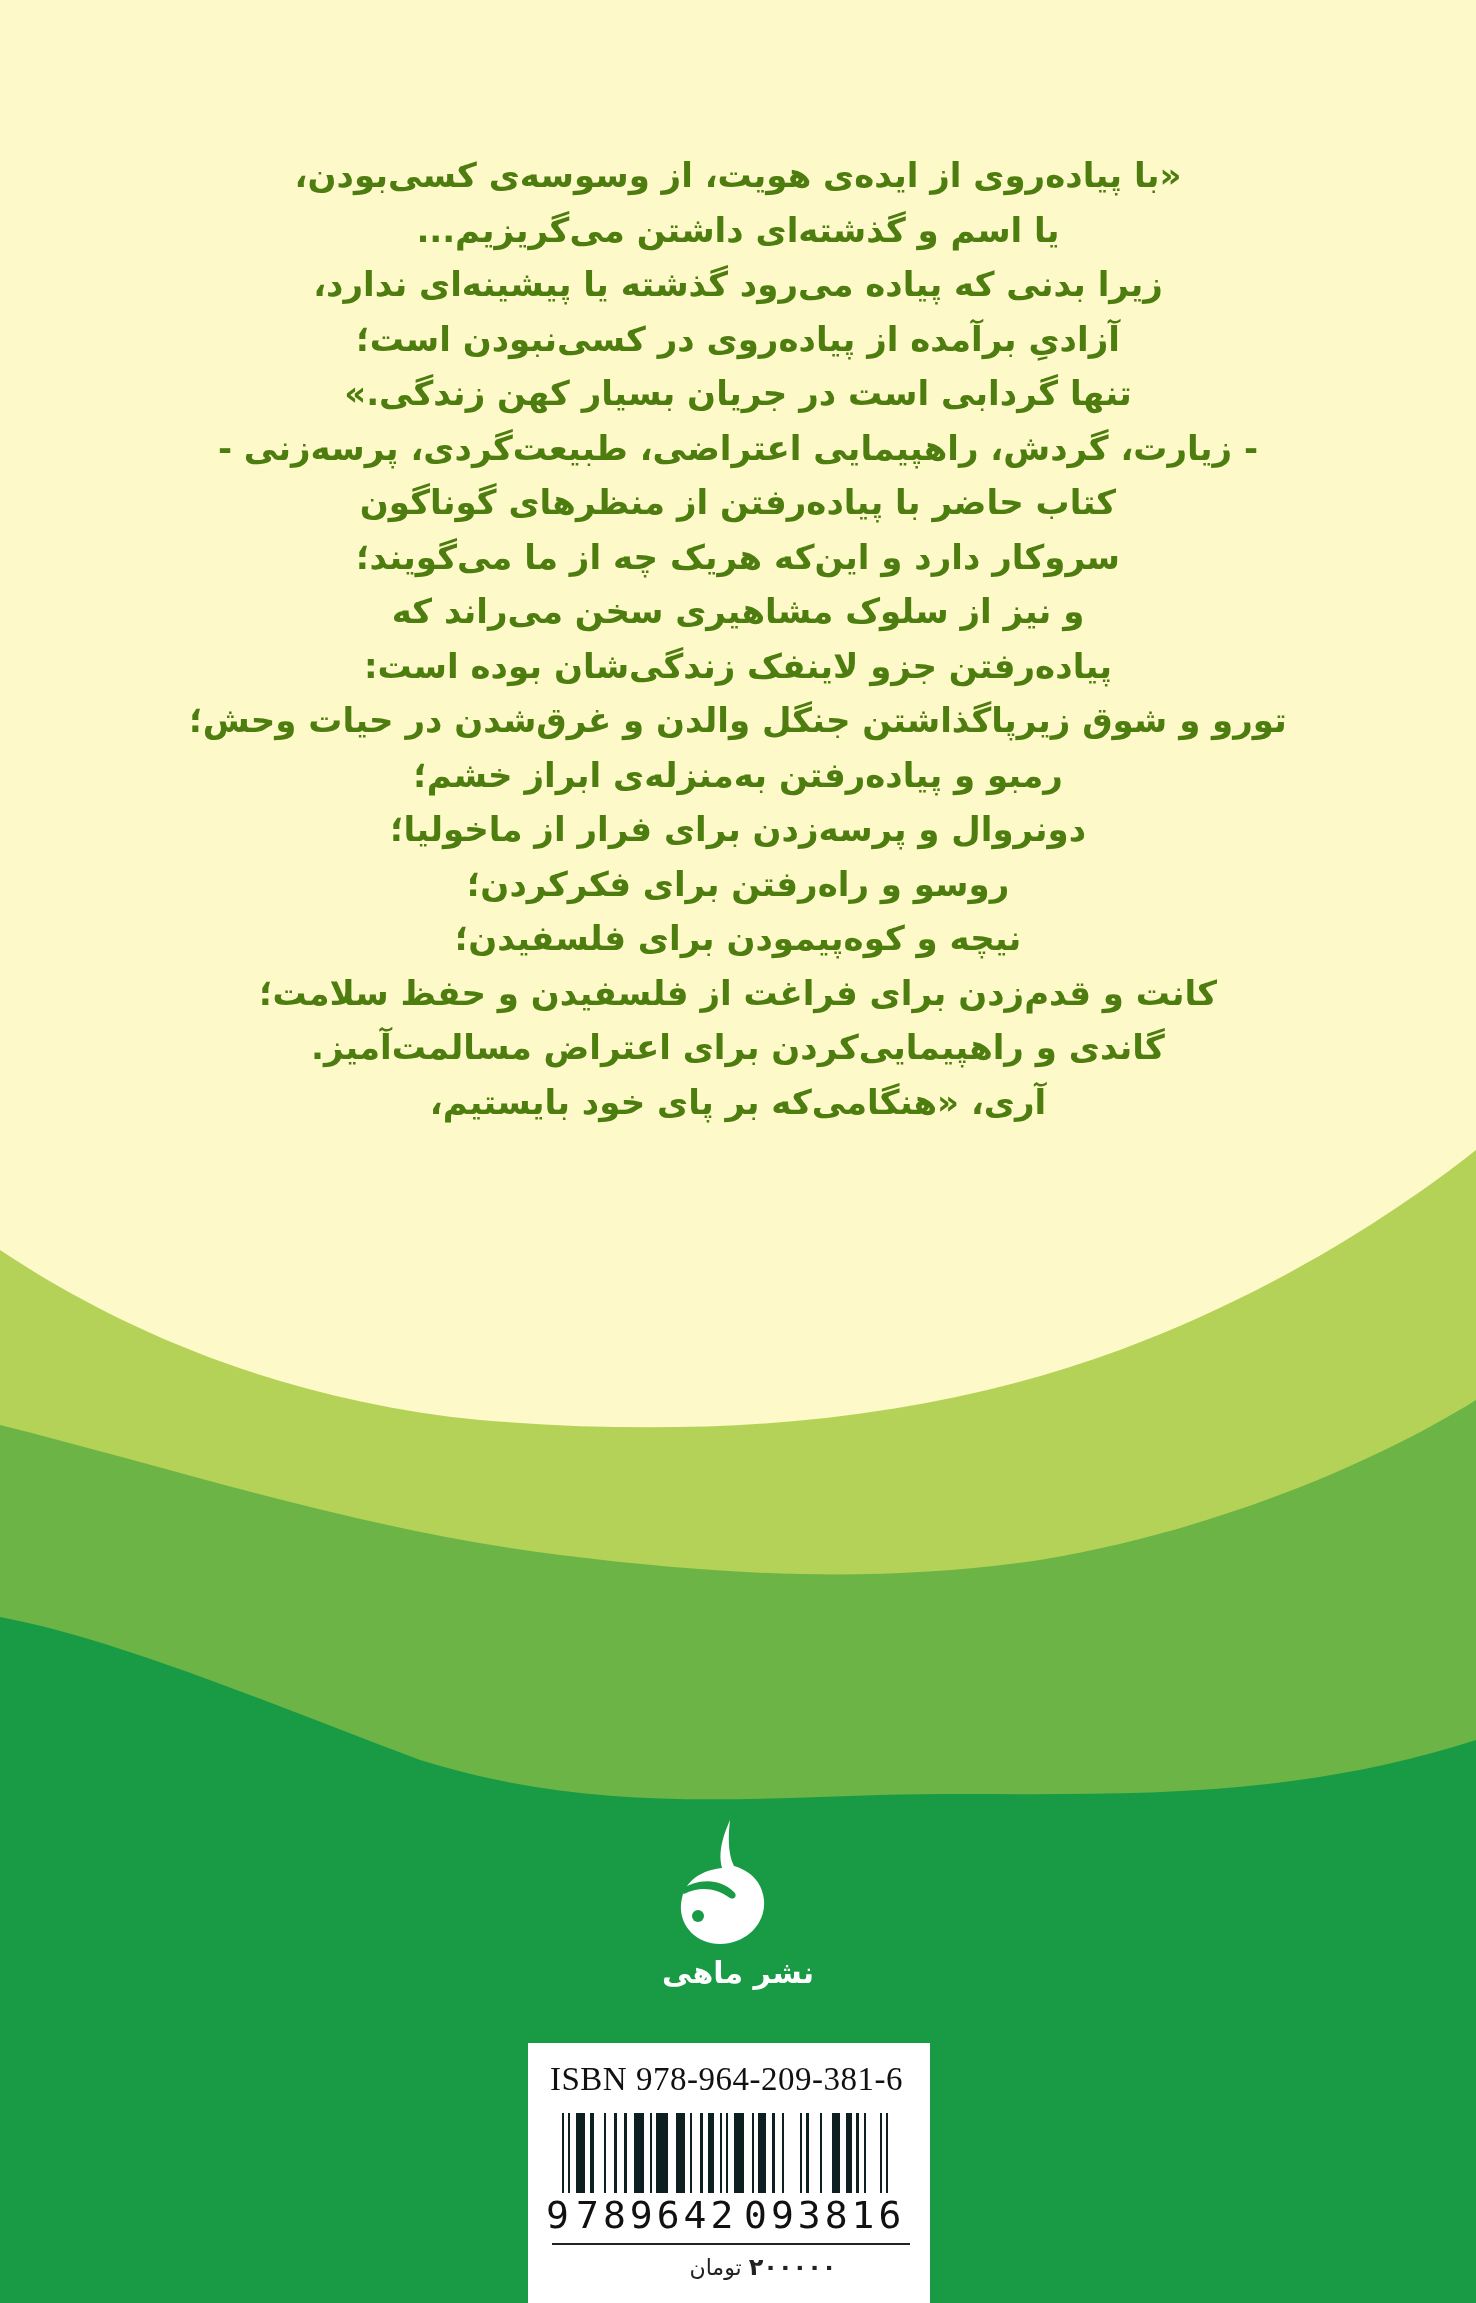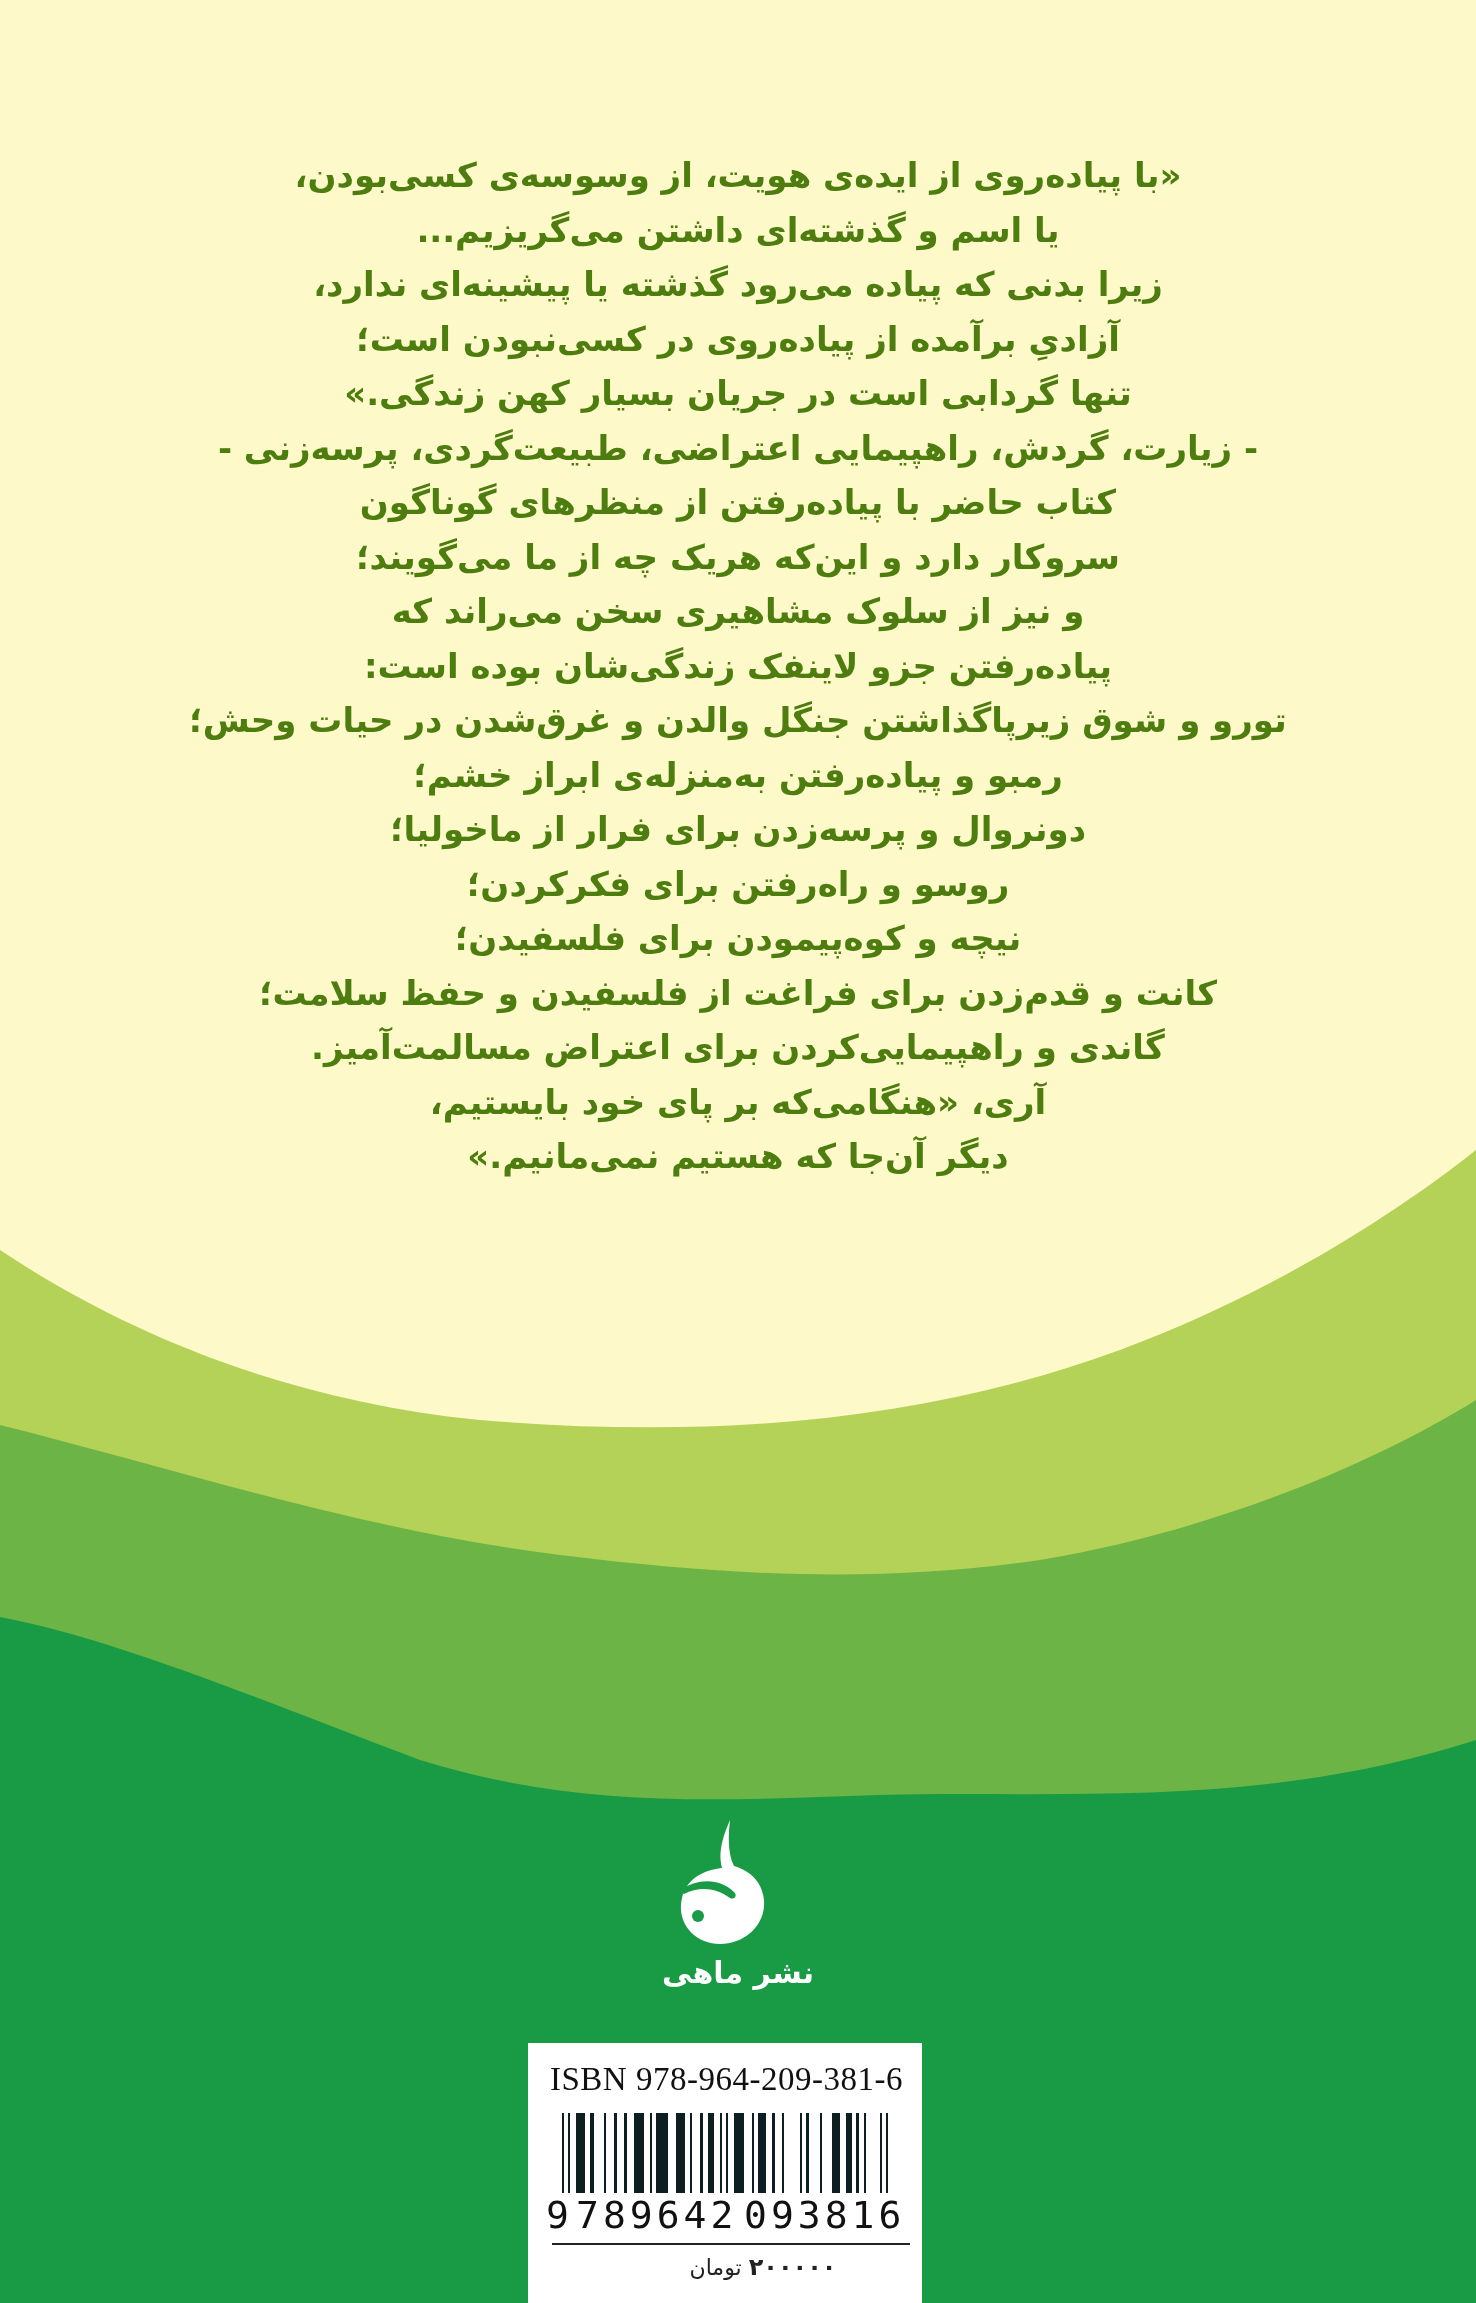--- a/index.html
+++ b/index.html
@@ -22,20 +22,21 @@
   .logo { position: absolute; left: 672px; top: 1818px; width: 100px; height: 130px; }
   .publisher-name {
     position: absolute; left: 620px; top: 1955px; width: 236px;
     text-align: center; direction: rtl; color: #ffffff;
     font-size: 30px; font-weight: bold;
     font-family: "DejaVu Sans", sans-serif;
   }
   .barcode-box {
     position: absolute; left: 528px; top: 2043px; width: 394px; height: 260px;
     background: #ffffff;
+    padding-left: 8px;
   }
   .isbn {
     position: absolute; left: 22px; top: 18px; width: 360px;
     font-family: "Liberation Serif", serif; font-size: 33px; color: #111;
     white-space: nowrap; letter-spacing: 0.5px;
   }
   .bars { position: absolute; left: 30px; top: 70px; width: 350px; height: 100px; }
   .barcode-digits {
     position: absolute; left: 22px; top: 150px; width: 360px; height: 40px;
     font-family: "DejaVu Sans Mono", monospace; font-size: 38px; color: #111;
@@ -75,21 +76,20 @@
   <span class="line">و نیز از سلوک مشاهیری سخن می‌راند که</span>
   <span class="line">پیاده‌رفتن جزو لاینفک زندگی‌شان بوده است:</span>
   <span class="line">تورو و شوق زیرپاگذاشتن جنگل والدن و غرق‌شدن در حیات وحش؛</span>
   <span class="line">رمبو و پیاده‌رفتن به‌منزله‌ی ابراز خشم؛</span>
   <span class="line">دونروال و پرسه‌زدن برای فرار از ماخولیا؛</span>
   <span class="line">روسو و راه‌رفتن برای فکرکردن؛</span>
   <span class="line">نیچه و کوه‌پیمودن برای فلسفیدن؛</span>
   <span class="line">کانت و قدم‌زدن برای فراغت از فلسفیدن و حفظ سلامت؛</span>
   <span class="line">گاندی و راهپیمایی‌کردن برای اعتراض مسالمت‌آمیز.</span>
   <span class="line">آری، «هنگامی‌که بر پای خود بایستیم،</span>
-  <span class="line">دیگر آن‌جا که هستیم نمی‌مانیم.»</span>
 </div>
 
 <svg class="logo" viewBox="0 0 100 130">
   <path d="M58,2 C50,20 46,36 50,50 C30,52 14,62 10,80 C4,104 22,126 48,126 C74,126 94,106 92,82 C90,62 76,52 62,48 C56,36 56,20 58,2 Z" fill="#ffffff"></path>
   <path d="M8,72 C26,60 48,60 62,74 C66,78 62,82 58,80 C44,70 28,68 12,76 Z" fill="#199a45"></path>
   <circle cx="26" cy="98" r="6" fill="#199a45"></circle>
 </svg>
 
 <div class="publisher-name">نشر ماهی</div>
 

